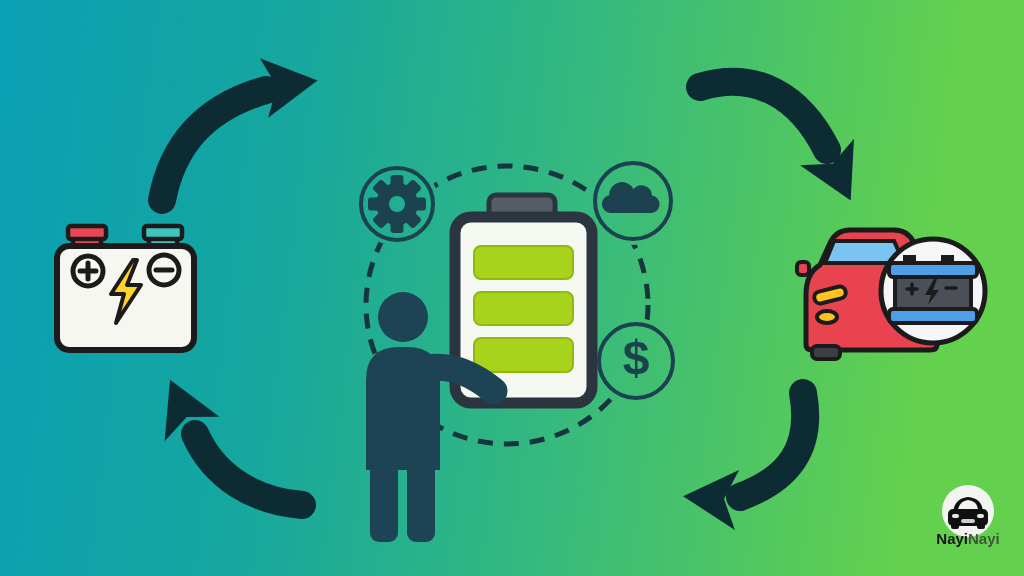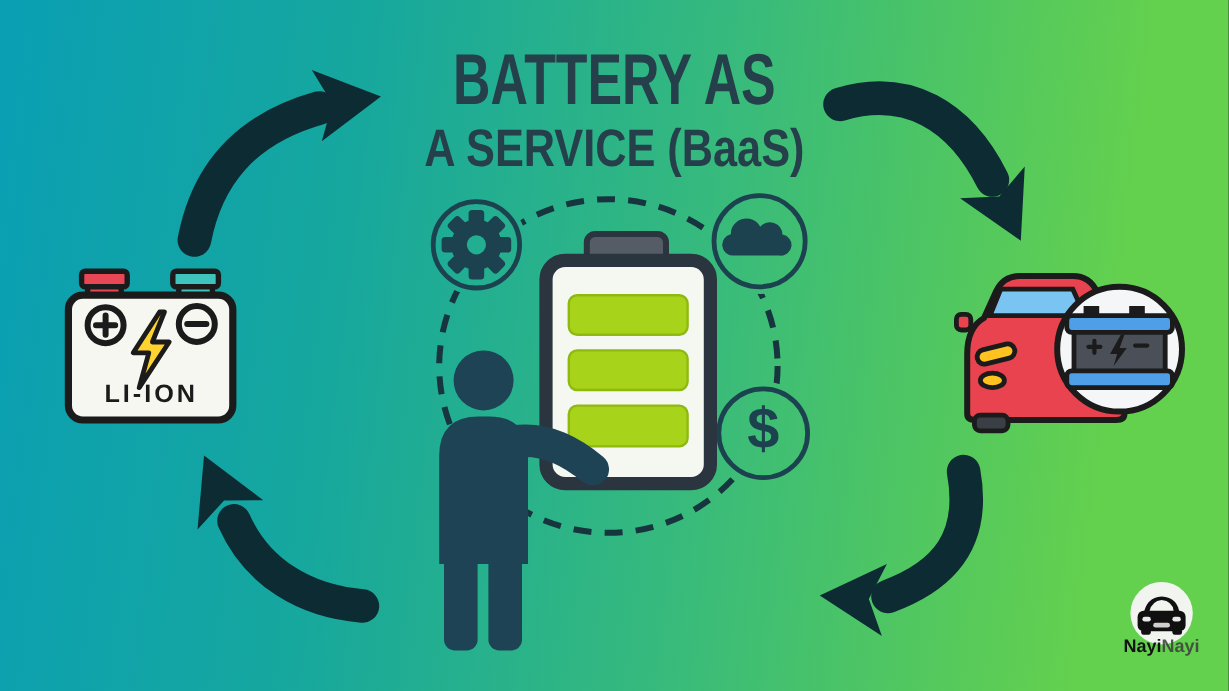--- a/index.html
+++ b/index.html
@@ -144,26 +144,21 @@
         <path d="M953 512 Q955 498 968 497 Q982 498 983 512 Z" style="fill:var(--logo_black,#101010);"></path>
         <rect x="948" y="509" width="40" height="17" rx="5" style="fill:var(--logo_black,#101010);"></rect>
         <path d="M958 509 Q960 501 968 500 Q977 501 978 509 Z" style="fill:var(--logo_circle,#f2f4ef);"></path>
         <rect x="952" y="514" width="7" height="4" rx="2" style="fill:#e8e8e8;"></rect>
         <rect x="977" y="514" width="7" height="4" rx="2" style="fill:#e8e8e8;"></rect>
         <rect x="961" y="519" width="14" height="4" rx="2" style="fill:#cfcfcf;"></rect>
       </g>
     </g>
   </svg>
 
-  <div class="abs title">
-    <div class="title-l1">BATTERY AS</div>
-    <div class="title-l2">A SERVICE (BaaS)</div>
-  </div>
 
-  <div class="abs li-label">LI-ION</div>
 
   <div class="abs dollar">$</div>
 
   <div class="abs brand-name">
     <span class="brand-bold">Nayi</span><span class="brand-light">Nayi</span>
   </div>
 
 </div>
 
 </body></html>

